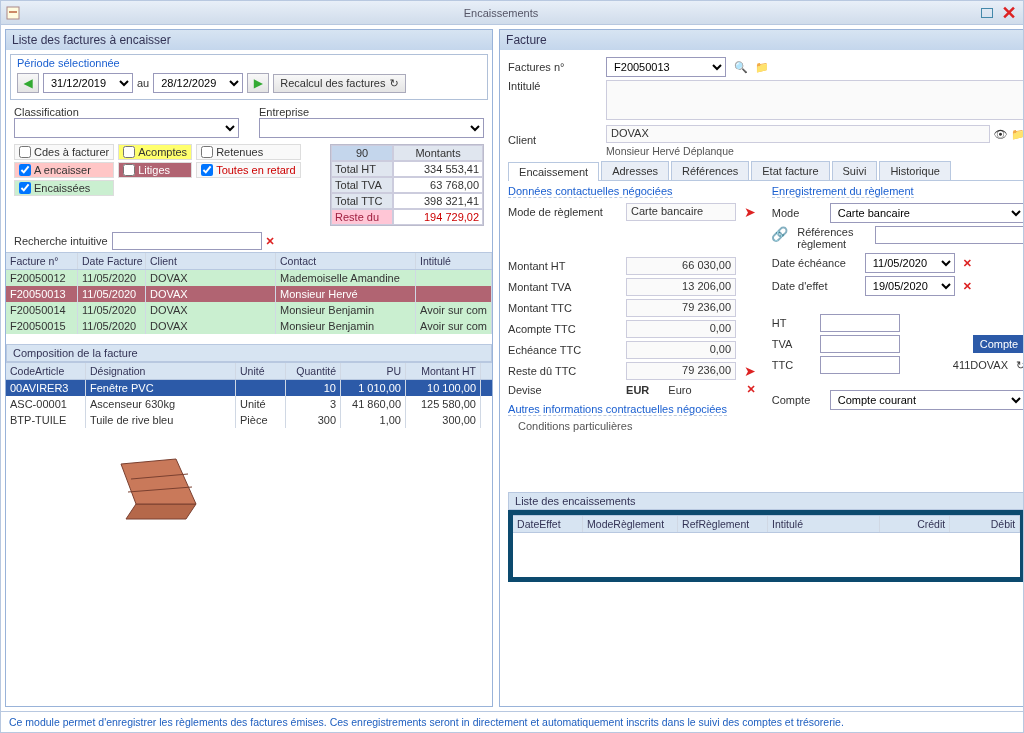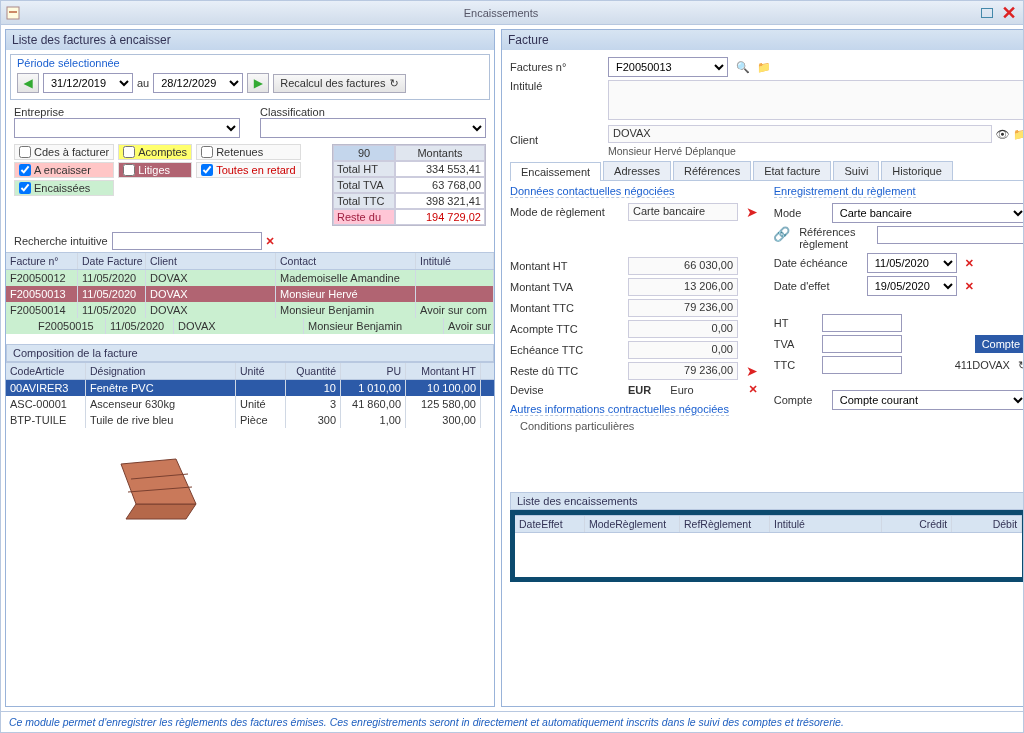--- a/index.html
+++ b/index.html
@@ -46,21 +46,21 @@
 .totals .reste .tlab { background: #ffc6d6; color: #a02040; }
 .totals .reste .tval { color: #c00; }
 
 .table-head, .table-row { display: flex; }
 .table-head { background: #d7e4f2; border-top: 1px solid #b8c8e0; border-bottom: 1px solid #b8c8e0; }
 .th, .td { padding: 2px 4px; border-right: 1px solid #d0d8e4; overflow: hidden; white-space: nowrap; }
 .th { color: #335; font-size: 10.5px; }
 .facture-rows .table-row:nth-child(1) { background: #caefd0; }
 .facture-rows .table-row:nth-child(2) { background: #b16472; color: #fff; }
 .facture-rows .table-row:nth-child(3) { background: #caefd0; }
-.facture-rows .table-row:nth-child(4) { background: #caefd0; padding-left: 28px; }
+.facture-rows .table-row:nth-child(4) { background: #caefd0; }
 .facture-rows { max-height: 72px; overflow: hidden; }
 
 .section-head { background: #d7e4f2; padding: 2px 6px; border: 1px solid #b8c8e0; color: #335; }
 
 .comp-rows .table-row:first-child { background: #2c5aa8; color: #fff; }
 .comp .th.num, .comp .td.num { text-align: right; }
 
 .right .inner { padding: 4px 8px; }
 .formrow { display: flex; align-items: center; margin: 3px 0; gap: 8px; }
 .formrow .lab { width: 90px; color: #333; }
@@ -74,21 +74,21 @@
 .fieldset-title { color: #1a5fd0; margin-bottom: 2px; border-bottom: 1px dashed #b8c8e0; display: inline-block; }
 .two-col { display: flex; gap: 16px; }
 .col { flex: 1; }
 .red-arrow { color: #d22; font-size: 14px; }
 .x-icon { color: #d22; font-weight: bold; }
 .link-icon { color: #888; font-size: 14px; }
 
 .enc-table .table-head { background: #d7e4f2; }
 .enc-table { border: 5px solid #0c4a6e; height: 72px; }
 
-.footer { border-top: 1px solid #b8c8e0; padding: 4px 8px; color: #2060c0; font-size: 10.5px; font-style: italic; }
+.footer { border-top: 1px solid #b8c8e0; padding: 4px 8px; color: #2060c0; font-size: 10.5px; }
 
 svg { display: block; }
 .recycle::after { content: "↻"; }
 </style>
 </head>
 <body>
 
 <div class="window">
   <div class="titlebar">
     <span class="tb-icon">
@@ -125,25 +125,25 @@
             </span>
           <span class="btn">
               <span>Recalcul des factures</span>
               <span class="recycle"></span>
             </span>
         </div>
       </div>
 
       <div class="row" style="margin:2px 8px; gap:20px">
         <div style="flex:1">
+          <div>Classification</div>
+          <select class="combo" style="width:100%"></select>
+        </div>
+        <div style="flex:1">
           <div>Entreprise</div>
-          <select class="combo" style="width:100%"></select>
-        </div>
-        <div style="flex:1">
-          <div>Classification</div>
           <select class="combo" style="width:100%"></select>
         </div>
       </div>
 
       <div style="display:flex; margin:4px 8px; gap:8px; align-items:flex-start">
         <div>
           <div class="filter-col">
             <label class="filter-box">
                 <input type="checkbox" style="">
                 <span>Cdes à facturer</span>

